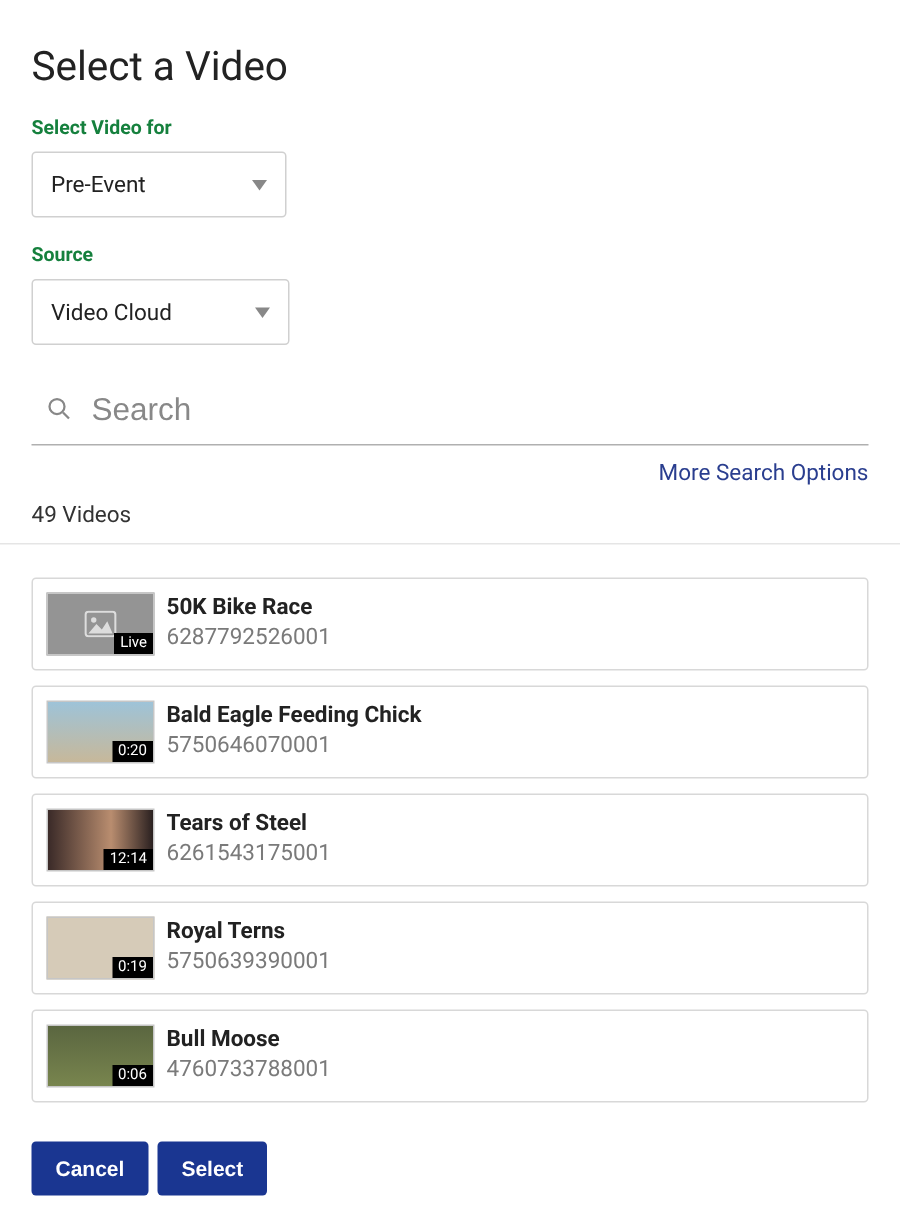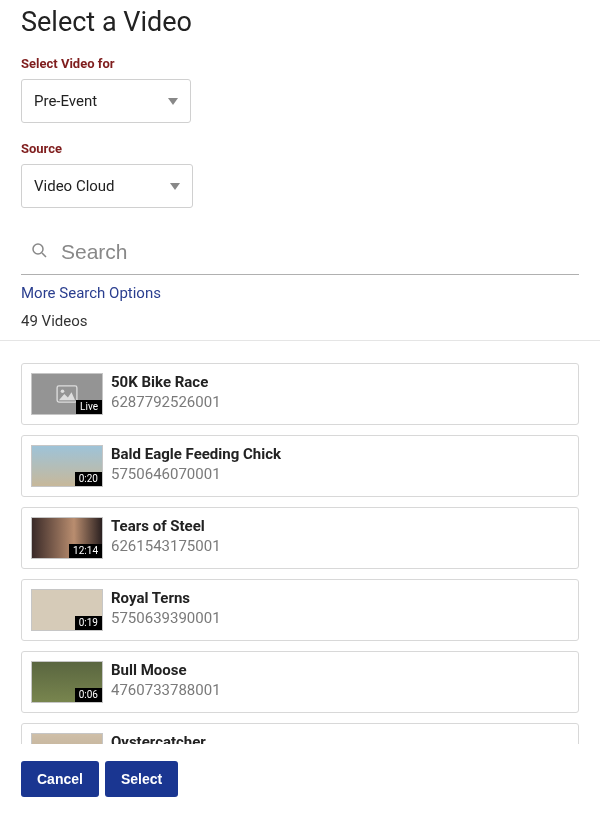--- a/index.html
+++ b/index.html
@@ -14,40 +14,40 @@
       height: 821px;
       overflow: hidden;
       position: relative;
     }
     .modal {
       display: flex;
       flex-direction: column;
       height: 100%;
     }
     .modal-body {
-      padding: 6px 21px 0 21px;
+      padding: 28px 21px 0 21px;
       flex: 1;
       overflow: hidden;
       display: flex;
       flex-direction: column;
     }
     .modal-title {
       font-size: 27px;
       font-weight: 400;
       color: #222;
       margin-bottom: 18px;
     }
     .field-group {
       margin-bottom: 18px;
     }
     .label {
       display: block;
       font-size: 13px;
       font-weight: 700;
-      color: #7f1d1d;
+      color: #15803d;
       margin-bottom: 8px;
     }
     .select-wrap {
       position: relative;
       width: 170px;
       height: 44px;
       border: 1px solid #d0d0d0;
       border-radius: 3px;
       display: flex;
       align-items: center;
@@ -86,20 +86,21 @@
       outline: none;
       font-size: 21px;
       color: #222;
       flex: 1;
       background: transparent;
     }
     .search-input::placeholder {
       color: #888;
     }
     .more-options-row {
+      text-align: right;
       margin-top: 8px;
     }
     .more-options {
       color: #2a3e8f;
       font-size: 15px;
       cursor: pointer;
       text-decoration: none;
     }
     .video-count {
       font-size: 15px;

